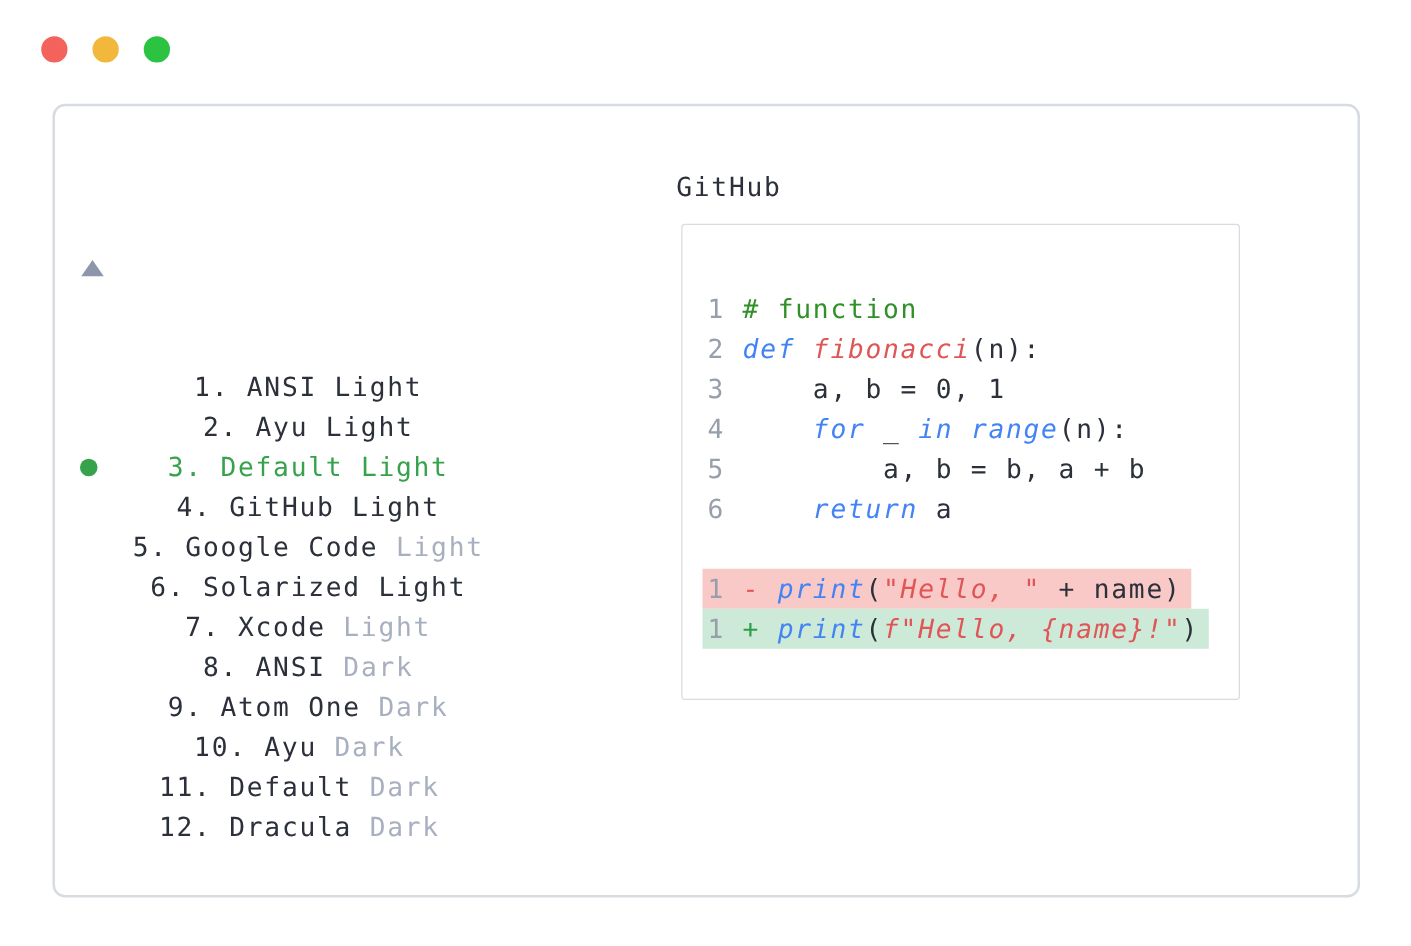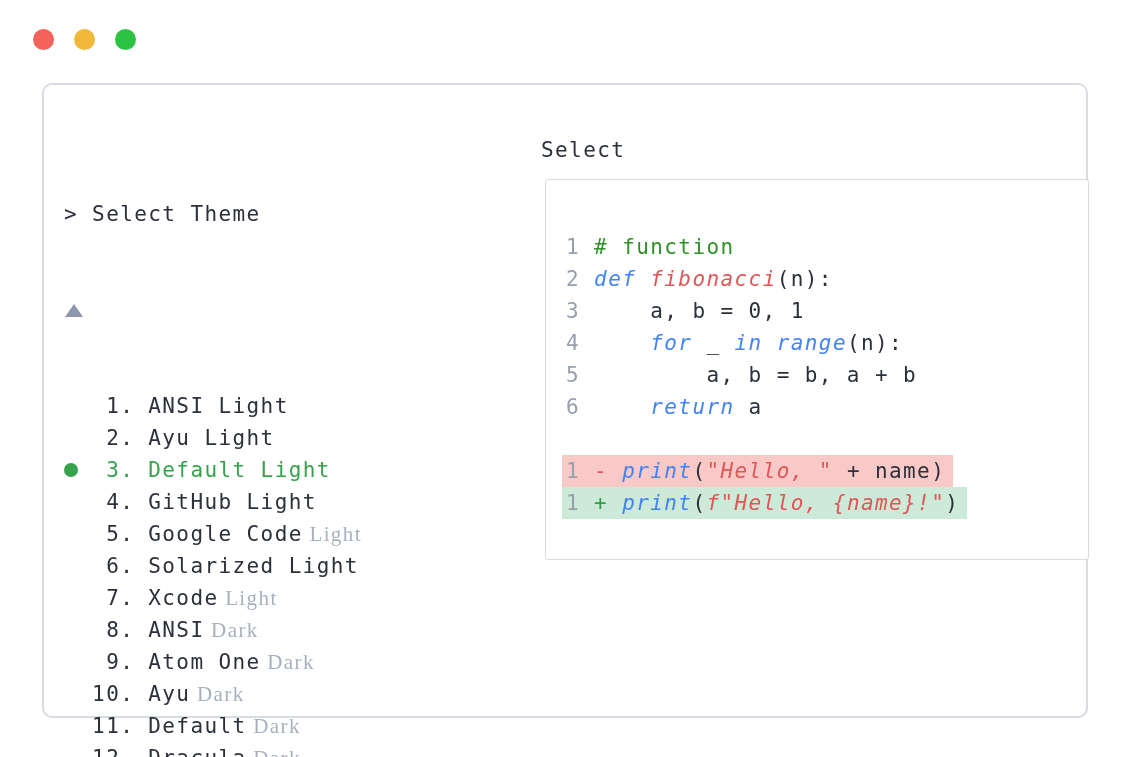--- a/index.html
+++ b/index.html
@@ -21,34 +21,34 @@
   }
   .left-col { position:absolute; left:20px; top:49px; white-space:pre; }
   .row { height:32px; }
   .title-row { color:var(--text-dark); }
   .arrow-row { display:flex; align-items:center; }
   .tri-up {
     width:0; height:0; margin-left:1px;
     border-left:9px solid transparent; border-right:9px solid transparent;
     border-bottom:13px solid var(--arrow-up-gray);
   }
-  .theme-row { position:relative; cursor:default; }
+  .theme-row { position:relative; cursor:default;text-align:center; }
   .theme-row .num, .theme-row .name { color:var(--text-dark); }
-  .theme-row .suffix { color:var(--muted-gray);font-family:Liberation Serif, serif; }
+  .theme-row .suffix { color:var(--muted-gray); }
   .theme-row.selected .num,
   .theme-row.selected .name,
   .theme-row.selected .suffix { color:var(--selection-green); }
   .theme-row .dot {
     position:absolute; left:0; top:9px; width:14px; height:14px;
     border-radius:50%; background:var(--selection-green);
   }
 
   .preview-label { position:absolute; left:497px; top:49px; height:32px; color:var(--text-dark); }
   .preview-box {
-    position:absolute; left:501px; top:94px; width:544px; height:381px;
+    position:absolute; left:501px; top:94px; width:447px; height:381px;
     border:1.5px solid var(--panel-border); border-radius:3px; background:#fff;
   }
   .code { position:absolute; left:20px; top:51px; white-space:pre; }
   .lnum { color:var(--line-number-gray); }
   .sg-plain { color:var(--text-dark); }
   .sg-kw { color:var(--keyword-blue);font-style:italic; }
   .sg-fn, .sg-str { color:var(--accent-red);font-style:italic; }
   .sg-comment { color:var(--comment-green); }
   .sg-sign-removed { color:var(--accent-red); }
   .sg-sign-added { color:var(--diff-plus-green); }
@@ -60,27 +60,26 @@
 <body>
 
 <div class="traffic-lights">
   <span class="light red"></span>
   <span class="light yellow"></span>
   <span class="light green"></span>
 </div>
 
 <div class="panel">
   <div class="left-col">
-    <div class="row title-row">&gt; Select Theme</div>
     <div class="row arrow-row">
       <span class="tri-up"></span>
     </div>
     <div id="theme-list"><div class="row theme-row"><span class="num">   1. </span><span class="name">ANSI Light</span></div><div class="row theme-row"><span class="num">   2. </span><span class="name">Ayu Light</span></div><div class="row theme-row selected"><span class="dot"></span><span class="num">   3. </span><span class="name">Default Light</span></div><div class="row theme-row"><span class="num">   4. </span><span class="name">GitHub Light</span></div><div class="row theme-row"><span class="num">   5. </span><span class="name">Google Code</span><span class="suffix"> Light</span></div><div class="row theme-row"><span class="num">   6. </span><span class="name">Solarized Light</span></div><div class="row theme-row"><span class="num">   7. </span><span class="name">Xcode</span><span class="suffix"> Light</span></div><div class="row theme-row"><span class="num">   8. </span><span class="name">ANSI</span><span class="suffix"> Dark</span></div><div class="row theme-row"><span class="num">   9. </span><span class="name">Atom One</span><span class="suffix"> Dark</span></div><div class="row theme-row"><span class="num">  10. </span><span class="name">Ayu</span><span class="suffix"> Dark</span></div><div class="row theme-row"><span class="num">  11. </span><span class="name">Default</span><span class="suffix"> Dark</span></div><div class="row theme-row"><span class="num">  12. </span><span class="name">Dracula</span><span class="suffix"> Dark</span></div></div>
     
     
     
   </div>
 
-  <div class="preview-label">Select</div>
+  <div class="preview-label">GitHub</div>
   <div class="preview-box">
     <div class="code" id="preview-code"><div class="row code-line"><span class="lnum">1 </span><span class="sg-comment"># function</span></div><div class="row code-line"><span class="lnum">2 </span><span class="sg-kw">def</span><span class="sg-plain"> </span><span class="sg-fn">fibonacci</span><span class="sg-plain">(n):</span></div><div class="row code-line"><span class="lnum">3 </span><span class="sg-plain">    a, b = 0, 1</span></div><div class="row code-line"><span class="lnum">4 </span><span class="sg-plain">    </span><span class="sg-kw">for</span><span class="sg-plain"> _ </span><span class="sg-kw">in</span><span class="sg-plain"> </span><span class="sg-kw">range</span><span class="sg-plain">(n):</span></div><div class="row code-line"><span class="lnum">5 </span><span class="sg-plain">        a, b = b, a + b</span></div><div class="row code-line"><span class="lnum">6 </span><span class="sg-plain">    </span><span class="sg-kw">return</span><span class="sg-plain"> a</span></div><div class="row code-line"></div><div class="row code-line"><span class="line-bg removed"><span class="lnum">1 </span><span class="sg-sign-removed">- </span><span class="sg-kw">print</span><span class="sg-plain">(</span><span class="sg-str">"Hello, "</span><span class="sg-plain"> + name)</span></span></div><div class="row code-line"><span class="line-bg added"><span class="lnum">1 </span><span class="sg-sign-added">+ </span><span class="sg-kw">print</span><span class="sg-plain">(</span><span class="sg-str">f"Hello, {name}!"</span><span class="sg-plain">)</span></span></div></div>
   </div>
 </div>
 
 </body></html>

